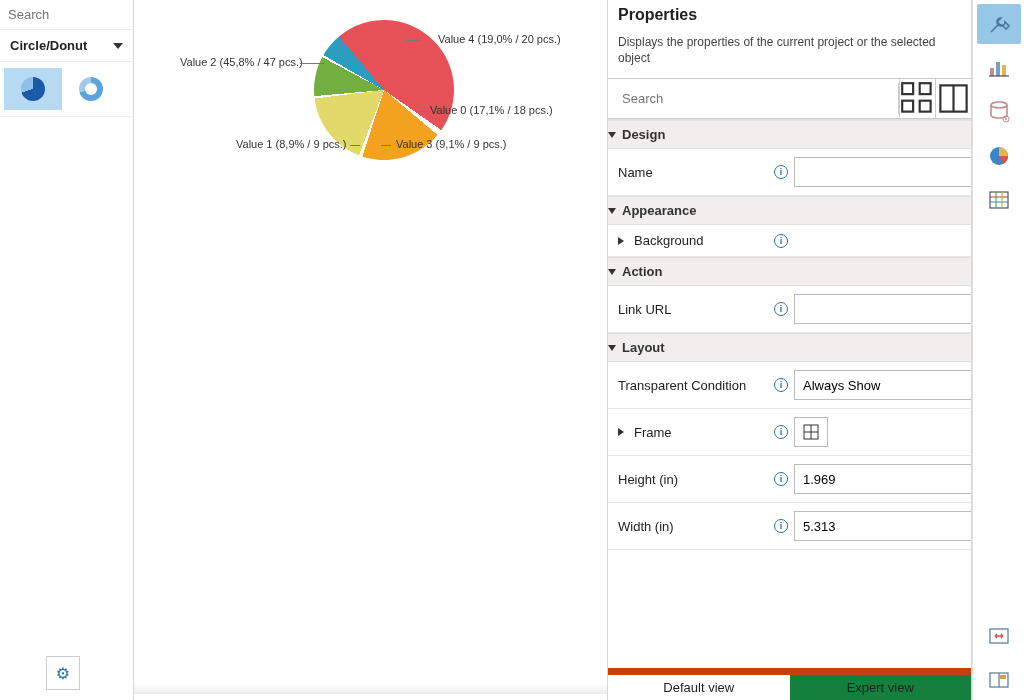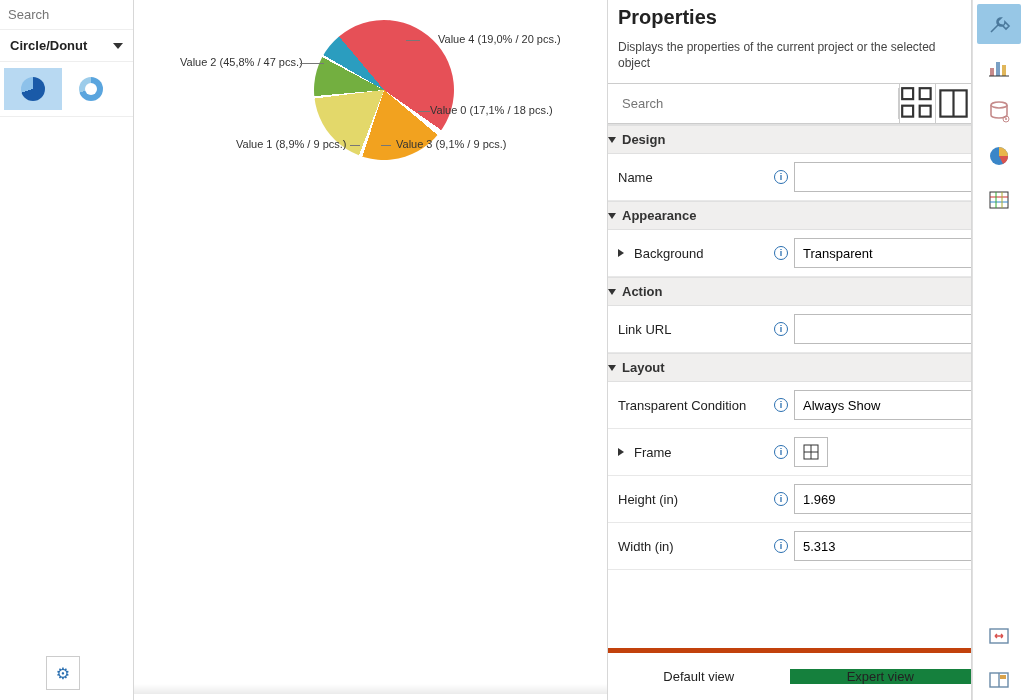--- a/index.html
+++ b/index.html
@@ -79,21 +79,21 @@
   }
   .leader {
     position:absolute; background:#777;
   }
 
   
   .right-panel {
     width: 364px; border-right: 1px solid #d7d7d7; display:flex; flex-direction:column; background:#fff;
   }
   .prop-header { padding: 6px 10px 4px 10px; }
-  .prop-title { font-weight: 700; font-size: 20px; }
+  .prop-title { font-weight: 700; font-size: 16px; }
   .prop-desc  { font-size: 12px; color:#444; margin-top:11px; line-height:1.3; }
   .prop-search-row {
     display:flex; margin: 8px 0 0 0; border-top:1px solid #ccc; border-bottom:1px solid #ccc;
   }
   .prop-search-row input {
     flex:1; padding:8px 10px; font-size:13px; border:1px solid #ccc; border-top:none; border-bottom:none; border-left:none; outline:none;
     margin:4px 0 4px 4px;
   }
   .view-btn {
     width:36px; display:flex; align-items:center; justify-content:center; border-left:1px solid #ccc; cursor:pointer;
@@ -116,21 +116,21 @@
     display:inline-flex;align-items:center;justify-content:center; flex:0 0 14px;
   }
   .prop-input, .prop-select {
     flex:1; height:30px; border:1px solid #bbb; padding:0 8px; font-size:13px; background:#fff;
   }
   .frame-box {
     width:34px;height:30px;border:1px solid #bbb;display:flex;align-items:center;justify-content:center;
   }
   .frame-box svg{ width:16px;height:16px;}
   .prop-views {
-    display:flex; border-top:5px solid #c2410c; height:52px;align-items:center;
+    display:flex; border-top:7px solid #c2410c; height:32px;
   }
   .prop-views div { flex:1; display:flex; align-items:center; justify-content:center; font-size:13px; cursor:pointer; }
   .prop-views .active { background:#15803d; }
 
   
   .tool-strip {
     width: 52px; background:#fff; display:flex; flex-direction:column; align-items:center; padding-top:4px; gap:4px;
     border-left:1px solid #e0e0e0;
   }
   .tool-btn {
@@ -231,21 +231,20 @@
       <div class="group-head">
         <span class="toggler"></span>
         <span>Appearance</span>
       </div>
       <div class="prop-row">
         <div class="prop-label">
           <span class="toggler right"></span>
           <span>Background</span>
         </div>
         <span class="info-i">i</span>
-        <input class="prop-input" value="Transparent" style="">
 
       </div>
 
       <div class="group-head">
         <span class="toggler"></span>
         <span>Action</span>
       </div>
       <div class="prop-row">
         <div class="prop-label">
           <span>Link URL</span>

